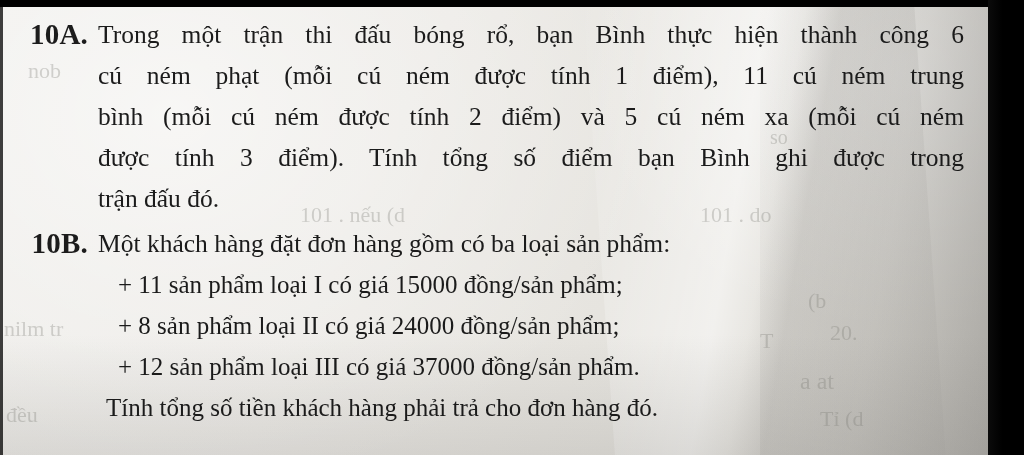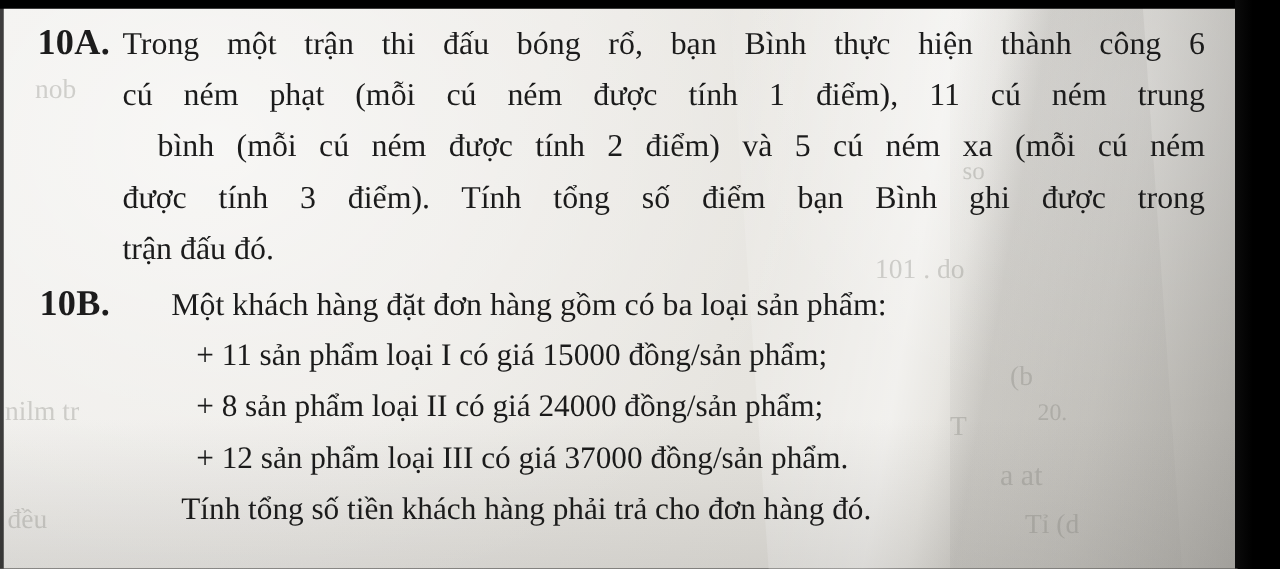--- a/index.html
+++ b/index.html
@@ -134,55 +134,55 @@
     padding-left: 20px;
   }
   .tail-line {
     font-size: 25px;
     line-height: 41px;
     color: #1b1b1b;
     padding-left: 8px;
   }
   .block-10b {
     margin-top: 4px;
-    gap: 39px;
   }
 </style>
 </head>
 <body>
 
 <div id="page">
 
   <div class="paper">
 
     <div class="light-a"></div>
     <div class="light-b"></div>
     <div class="fold"></div>
     <div class="shadow-r"></div>
     <div class="shadow-b"></div>
 
     <div class="ghost" style="left:28px;  top:52px;  font-size:22px;">nob</div>
+    <div class="ghost" style="left:300px; top:196px; font-size:22px;">101 . nếu (d</div>
     <div class="ghost" style="left:700px; top:196px; font-size:22px;">101 . do</div>
     <div class="ghost" style="left:770px; top:120px; font-size:20px;text-align:center;">so</div>
     <div class="ghost" style="left:808px; top:282px; font-size:22px;">(b</div>
-    <div class="ghost" style="left:830px; top:314px; font-size:19px;">20.</div>
+    <div class="ghost" style="left:830px; top:314px; font-size:22px;">20.</div>
     <div class="ghost" style="left:4px;   top:310px; font-size:22px;">nilm tr</div>
     <div class="ghost" style="left:760px; top:322px; font-size:22px;">T</div>
     <div class="ghost" style="left:800px; top:362px; font-size:24px;">a at</div>
     <div class="ghost" style="left:820px; top:400px; font-size:22px;">Tỉ (d</div>
     <div class="ghost" style="left:6px;   top:396px; font-size:22px;">đều</div>
 
     <div class="content">
 
       <div class="qrow">
         <div class="qlabel">10A.</div>
         <div class="qbody">
           <div class="para-just" style="text-align:justify;text-align-last:justify;">Trong một trận thi đấu bóng rổ, bạn Bình thực hiện thành công 6</div>
           <div class="para-just" style="text-align:justify;text-align-last:justify;">cú ném phạt (mỗi cú ném được tính 1 điểm), 11 cú ném trung</div>
-          <div class="para-just" style="text-align:justify;text-align-last:justify;margin-left:28px;">bình (mỗi cú ném được tính 2 điểm) và 5 cú ném xa (mỗi cú ném</div>
+          <div class="para-just" style="text-align:justify;text-align-last:justify;">bình (mỗi cú ném được tính 2 điểm) và 5 cú ném xa (mỗi cú ném</div>
           <div class="para-just" style="text-align:justify;text-align-last:justify;">được tính 3 điểm). Tính tổng số điểm bạn Bình ghi được trong</div>
           <div>trận đấu đó.</div>
         </div>
       </div>
 
       <div class="qrow block-10b">
         <div class="qlabel">10B.</div>
         <div class="qbody">
           <div>Một khách hàng đặt đơn hàng gồm có ba loại sản phẩm:</div>
           <div class="sub-line">+ 11 sản phẩm loại I có giá 15000 đồng/sản phẩm;</div>

